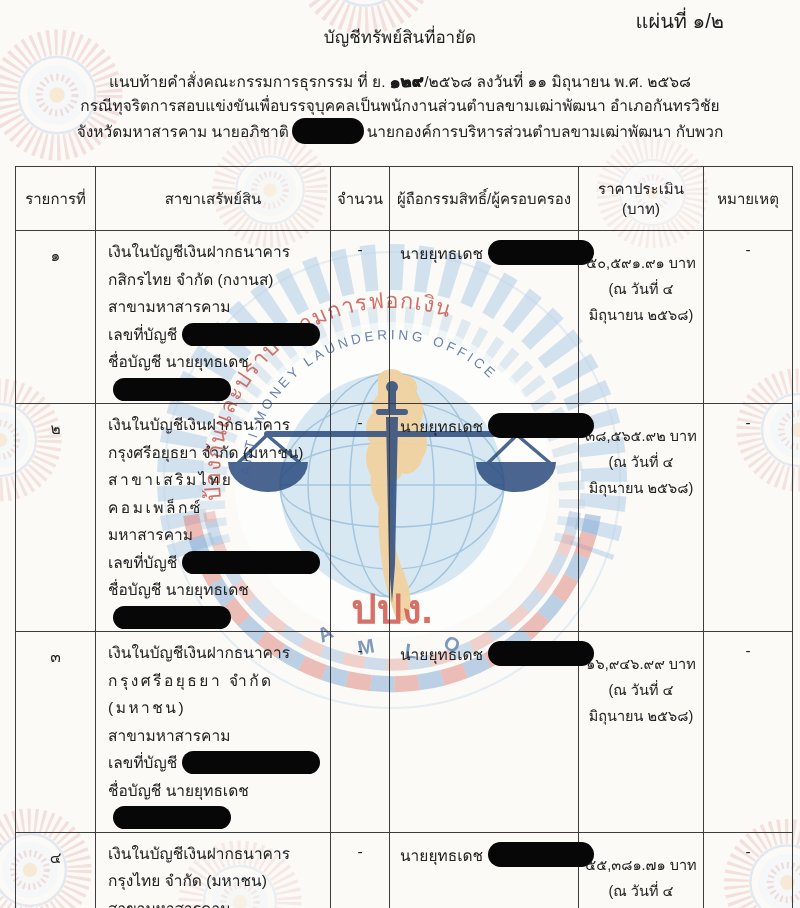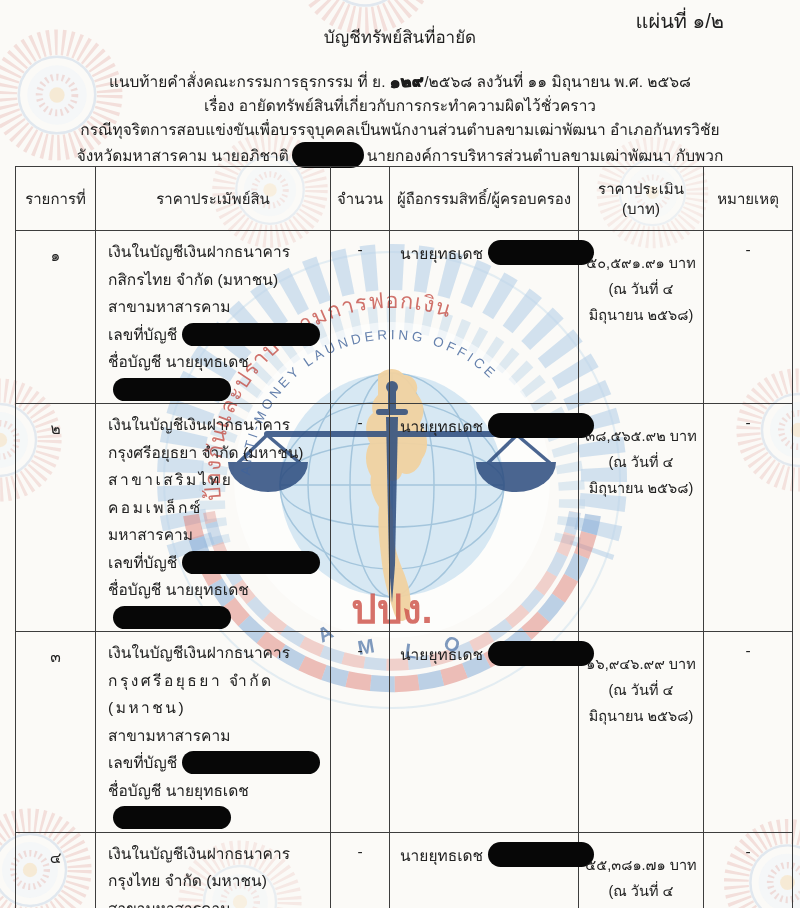--- a/index.html
+++ b/index.html
@@ -145,56 +145,55 @@
   </svg>
 
   <div class="sheet-no">แผ่นที่ ๑/๒</div>
 
   <div class="doc-header">
     <div class="doc-title">บัญชีทรัพย์สินที่อายัด</div>
     <div>
       <span>แนบท้ายคำสั่งคณะกรรมการธุรกรรม ที่ ย.</span>
       <span class="scribble">๑๒๙</span><span>/๒๕๖๘ ลงวันที่ ๑๑ มิถุนายน พ.ศ. ๒๕๖๘</span>
     </div>
-    <div>เรื่อง อายัดทรัพย์สินที่เกี่ยวกับการกระทำความผิดไว้ชั่วคราว</div>
     <div>กรณีทุจริตการสอบแข่งขันเพื่อบรรจุบุคคลเป็นพนักงานส่วนตำบลขามเฒ่าพัฒนา อำเภอกันทรวิชัย</div>
     <div>
       <span>จังหวัดมหาสารคาม นายอภิชาติ</span><span class="pill pill-header"></span><span>นายกองค์การบริหารส่วนตำบลขามเฒ่าพัฒนา กับพวก</span>
     </div>
   </div>
 
   <table class="grid">
     <colgroup>
       <col style="width:80px">
         <col style="width:235px">
         <col style="width:59px">
       <col style="width:189px">
         <col style="width:125px">
         <col style="width:89px">
     </colgroup>
     <thead>
       <tr class="head-row">
         <th>รายการที่</th>
-        <th>ราคาประเมัพย์สิน</th>
+        <th>สาขาเสรัพย์สิน</th>
         <th>จำนวน</th>
         <th>ผู้ถือกรรมสิทธิ์/ผู้ครอบครอง</th>
         <th>
           <div>ราคาประเมิน</div>
           <div>(บาท)</div>
         </th>
         <th>หมายเหตุ</th>
       </tr>
     </thead>
     <tbody>
 
       <tr class="r1">
         <td class="c-no">๑</td>
         <td class="c-asset">
           <div>เงินในบัญชีเงินฝากธนาคาร</div>
-          <div>กสิกรไทย จำกัด (มหาชน)</div>
+          <div>กสิกรไทย จำกัด (กงานส)</div>
           <div>สาขามหาสารคาม</div>
           <div><span>เลขที่บัญชี</span><span class="pill pill-acct"></span></div>
           <div><span>ชื่อบัญชี นายยุทธเดช</span><span class="pill pill-name"></span></div>
         </td>
         <td class="c-qty">-</td>
         <td class="c-owner"><span>นายยุทธเดช</span><span class="pill pill-owner"></span></td>
         <td class="c-value">
           <div>๕๐,๕๙๑.๙๑ บาท</div>
           <div>(ณ วันที่ ๔</div>
           <div>มิถุนายน ๒๕๖๘)</div>

